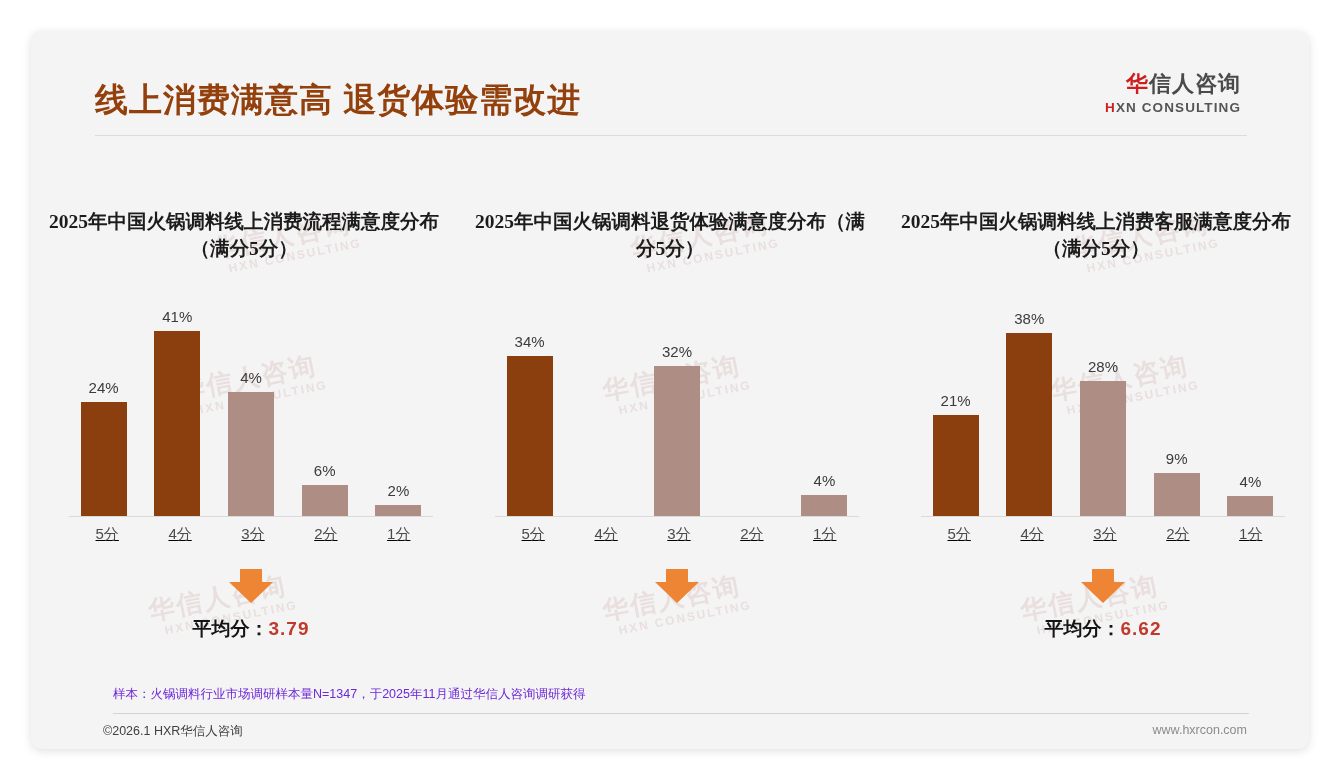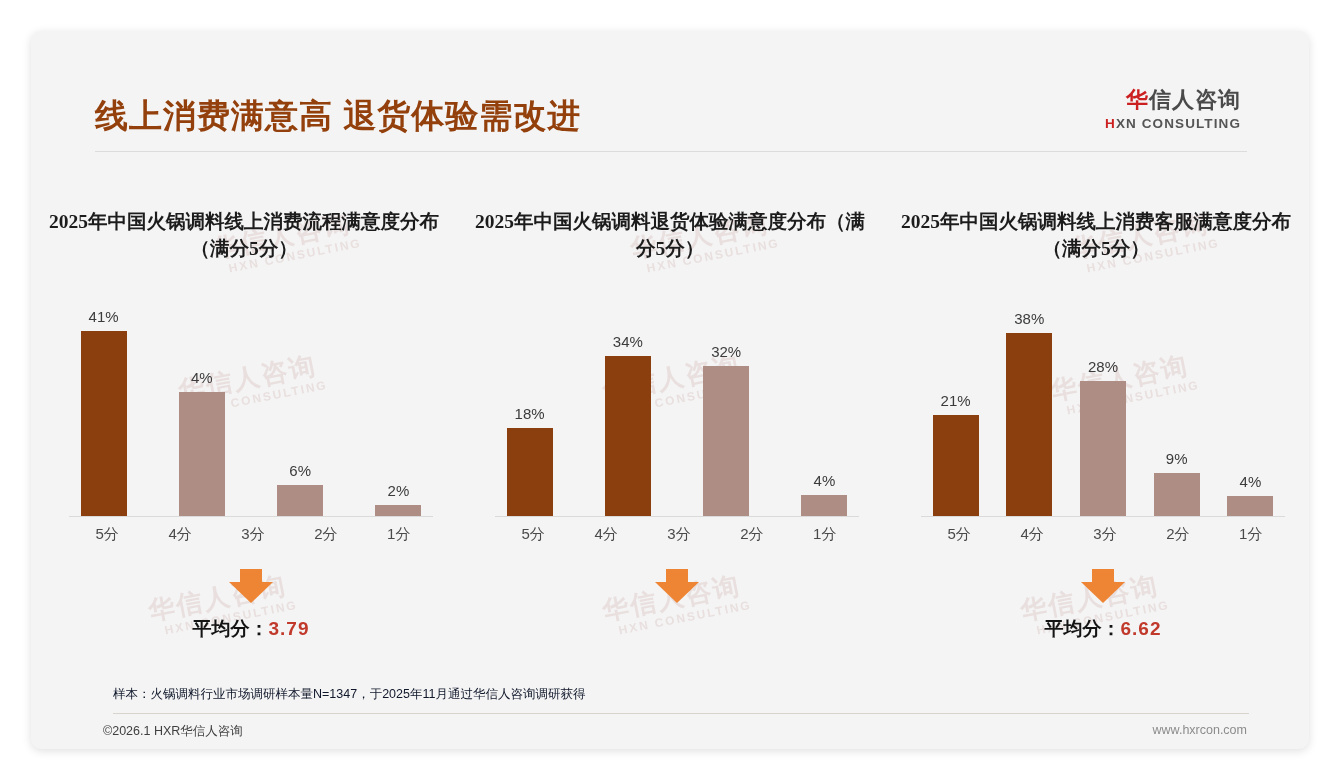--- a/index.html
+++ b/index.html
@@ -24,21 +24,21 @@
     height: 718px;
     background: #f4f4f4;
     border-radius: 10px;
     box-shadow: 0 2px 10px rgba(0,0,0,0.13);
     overflow: hidden;
   }
 
   
   .header {
     position: absolute;
-    left: 0; top: 16px;
+    left: 0; top: 0;
     width: 100%;
     height: 100px;
   }
   .main-title {
     position: absolute;
     left: 64px;
     top: 47px;
     font-size: 33px;
     font-weight: bold;
     letter-spacing: 1px;
@@ -173,20 +173,21 @@
     width: 46px;
     background: #8b3e0e;
   }
   .bar.light { background: #ae8d84; }
   .axis {
     position: absolute;
     left: 4px; right: 0;
     top: 224px;
     display: flex;
     justify-content: space-between;
+    text-decoration: underline;
   }
   .axis-tick {
     width: 19%;
     text-align: center;
     font-size: 15px;
     color: #4a4a4a;
   }
 
   
   .arrow-wrap {
@@ -237,21 +238,21 @@
     letter-spacing: 1px;
     font-family: "Liberation Sans", sans-serif;
   }
 
   
   .footnote {
     position: absolute;
     left: 82px;
     top: 655px;
     font-size: 12.5px;
-    color: #0f172a;
+    color: #6d28d9;
     white-space: nowrap;
   }
   .footnote-rule {
     position: absolute;
     left: 82px;
     top: 682px;
     width: 1136px;
     height: 1px;
     background: #d8d3cd;
   }
@@ -325,20 +326,24 @@
     <div class="header-rule"></div>
   </div>
 
   <div class="panels">
 
     <div class="panel">
       <div class="panel-title">2025年中国火锅调料线上消费流程满意度分布（满分5分）</div>
       <div class="chart">
         <div class="plot">
           <div class="bar-slot">
+            <div class="bar-value">24%</div>
+            <div class="bar" style="height:114px"></div>
+          </div>
+          <div class="bar-slot">
             <div class="bar-value">41%</div>
             <div class="bar" style="height:185px"></div>
           </div>
           <div class="bar-slot">
             <div class="bar-value">4%</div>
             <div class="bar light" style="height:124px"></div>
           </div>
           <div class="bar-slot">
             <div class="bar-value">6%</div>
             <div class="bar light" style="height:31px"></div>
@@ -364,24 +369,20 @@
         </div>
       </div>
       <div class="avg"><span>平均分：</span><span class="num">3.79</span></div>
     </div>
 
     <div class="panel">
       <div class="panel-title">2025年中国火锅调料退货体验满意度分布（满分5分）</div>
       <div class="chart">
         <div class="plot">
           <div class="bar-slot">
-            <div class="bar-value">18%</div>
-            <div class="bar" style="height:88px"></div>
-          </div>
-          <div class="bar-slot">
             <div class="bar-value">34%</div>
             <div class="bar" style="height:160px"></div>
           </div>
           <div class="bar-slot">
             <div class="bar-value">32%</div>
             <div class="bar light" style="height:150px"></div>
           </div>
           <div class="bar-slot">
             <div class="bar-value">4%</div>
             <div class="bar light" style="height:21px"></div>

